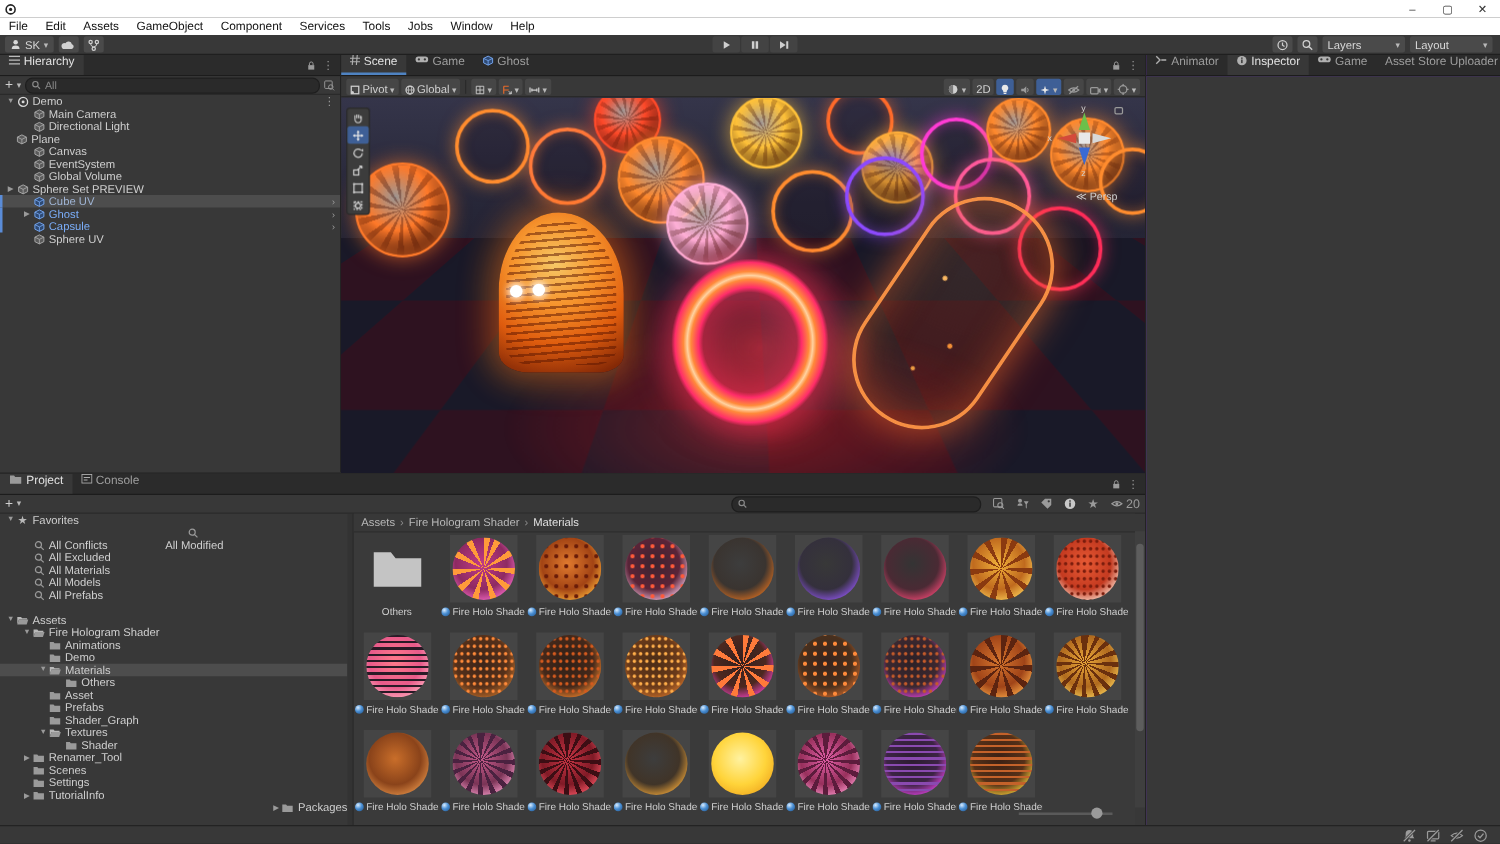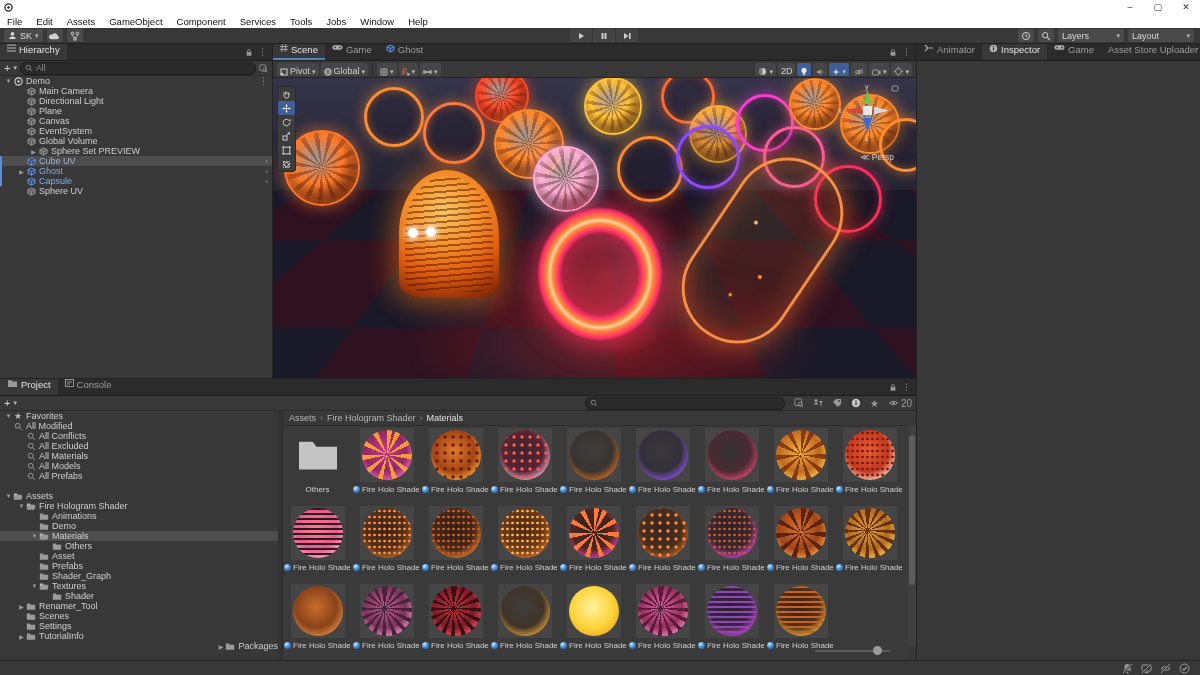--- a/index.html
+++ b/index.html
@@ -270,21 +270,21 @@
           <span class="arr"></span>
           <span class="ic">
             <svg width="9" height="9" viewBox="0 0 10 10">
               <polygon points="5,1 9,3 9,7 5,9 1,7 1,3" fill="#5a5a5a" stroke="#b0b0b0" stroke-width=".8"></polygon>
               <polyline points="1,3 5,5 9,3" fill="none" stroke="#b0b0b0" stroke-width=".7"></polyline>
               <line x1="5" y1="5" x2="5" y2="9" stroke="#b0b0b0" stroke-width=".7"></line>
             </svg>
           </span>
           <span>Directional Light</span>
         </div>
-        <div class="trow" style="padding-left: 17px;">
+        <div class="trow" style="padding-left: 3px;">
           <span class="arr"></span>
           <span class="ic">
             <svg width="9" height="9" viewBox="0 0 10 10">
               <polygon points="5,1 9,3 9,7 5,9 1,7 1,3" fill="#5a5a5a" stroke="#b0b0b0" stroke-width=".8"></polygon>
               <polyline points="1,3 5,5 9,3" fill="none" stroke="#b0b0b0" stroke-width=".7"></polyline>
               <line x1="5" y1="5" x2="5" y2="9" stroke="#b0b0b0" stroke-width=".7"></line>
             </svg>
           </span>
           <span>Plane</span>
         </div>
@@ -314,21 +314,21 @@
           <span class="arr"></span>
           <span class="ic">
             <svg width="9" height="9" viewBox="0 0 10 10">
               <polygon points="5,1 9,3 9,7 5,9 1,7 1,3" fill="#5a5a5a" stroke="#b0b0b0" stroke-width=".8"></polygon>
               <polyline points="1,3 5,5 9,3" fill="none" stroke="#b0b0b0" stroke-width=".7"></polyline>
               <line x1="5" y1="5" x2="5" y2="9" stroke="#b0b0b0" stroke-width=".7"></line>
             </svg>
           </span>
           <span>Global Volume</span>
         </div>
-        <div class="trow" style="padding-left: 29px; align-items: center;">
+        <div class="trow" style="padding-left: 4px; align-items: center;">
           <span class="arr">▶</span>
           <span class="ic">
             <svg width="9" height="9" viewBox="0 0 10 10">
               <polygon points="5,1 9,3 9,7 5,9 1,7 1,3" fill="#5a5a5a" stroke="#b0b0b0" stroke-width=".8"></polygon>
               <polyline points="1,3 5,5 9,3" fill="none" stroke="#b0b0b0" stroke-width=".7"></polyline>
               <line x1="5" y1="5" x2="5" y2="9" stroke="#b0b0b0" stroke-width=".7"></line>
             </svg>
           </span>
           <span>Sphere Set PREVIEW</span>
         </div>
@@ -746,21 +746,21 @@
     </div>
 
     <div id="projtree">
         <div class="trow" style="padding-left: 4px;">
           <span class="arr">▼</span>
           <span class="ic">
             <span style="color:#b8b8b8;font-size:9px;line-height:9px">★</span>
           </span>
           <span>Favorites</span>
         </div>
-        <div class="trow" style="padding-left: 4px;">
+        <div class="trow" style="padding-left: 33px; flex-direction: column;">
           <span class="arr"></span>
           <span class="ic">
             <svg width="9" height="9" viewBox="0 0 12 12">
               <circle cx="5" cy="5" r="3.2" fill="none" stroke="#9a9a9a" stroke-width="1.3"></circle>
               <line x1="7.6" y1="7.6" x2="10.6" y2="10.6" stroke="#9a9a9a" stroke-width="1.3"></line>
             </svg>
           </span>
           <span>All Modified</span>
         </div>
         <div class="trow" style="padding-left: 17px;">

